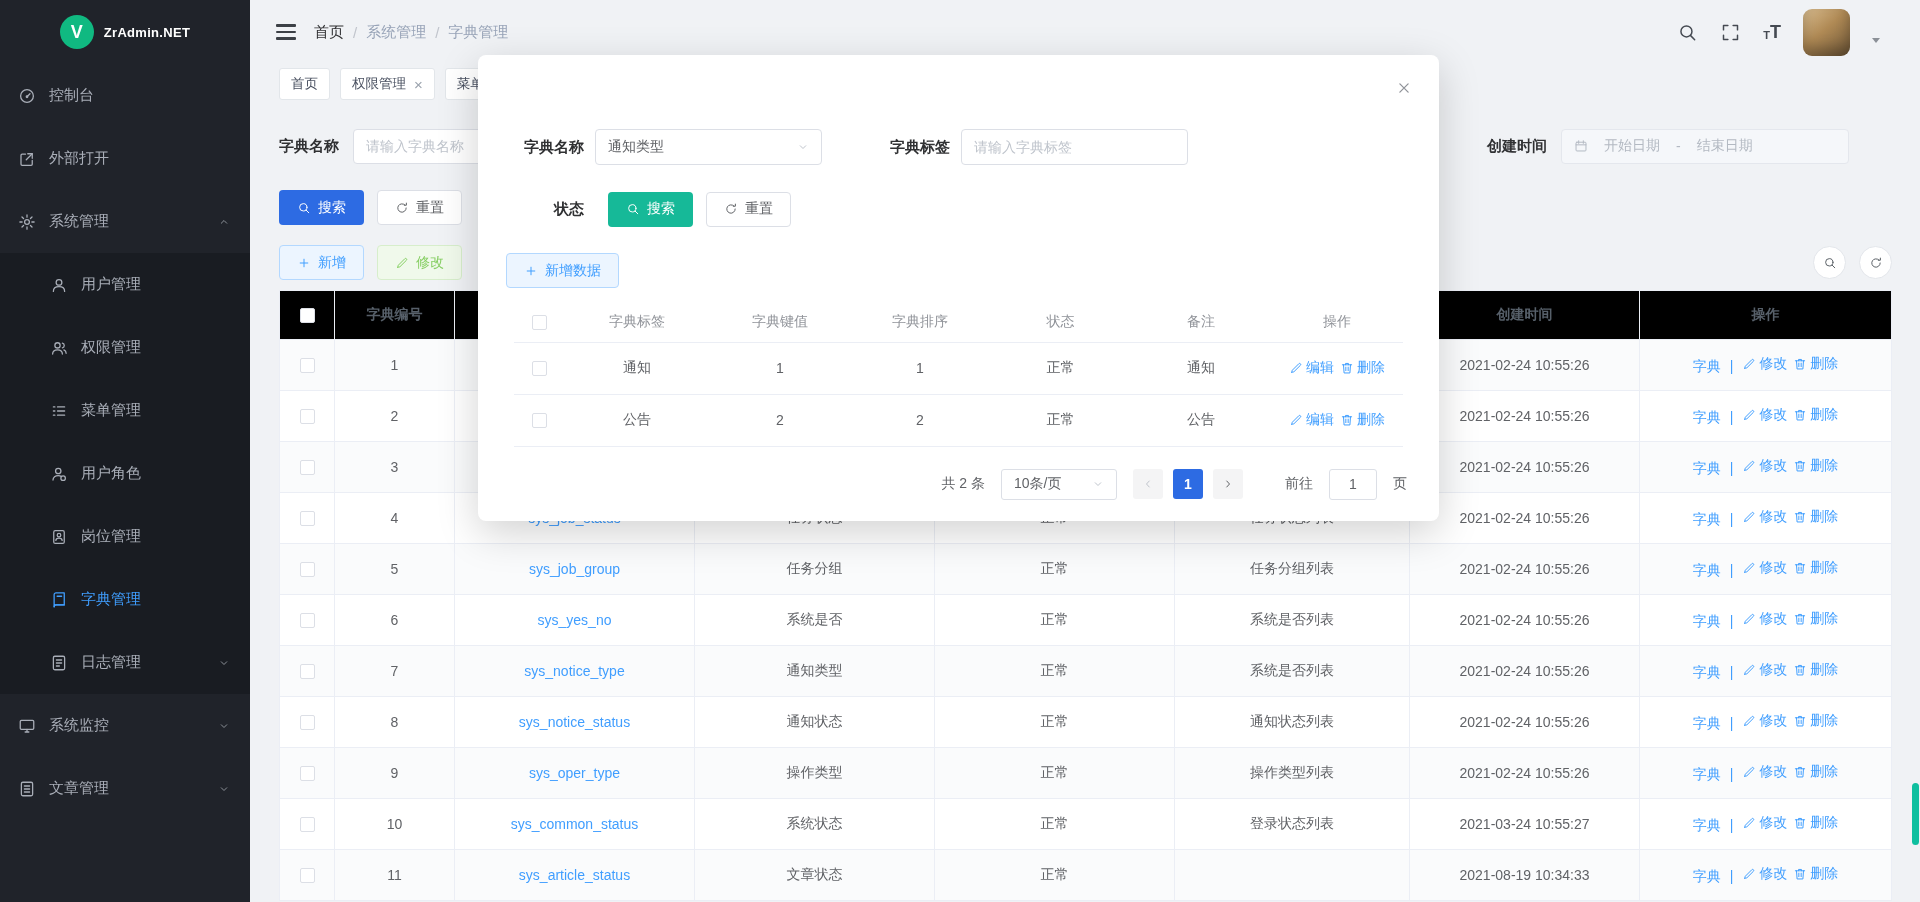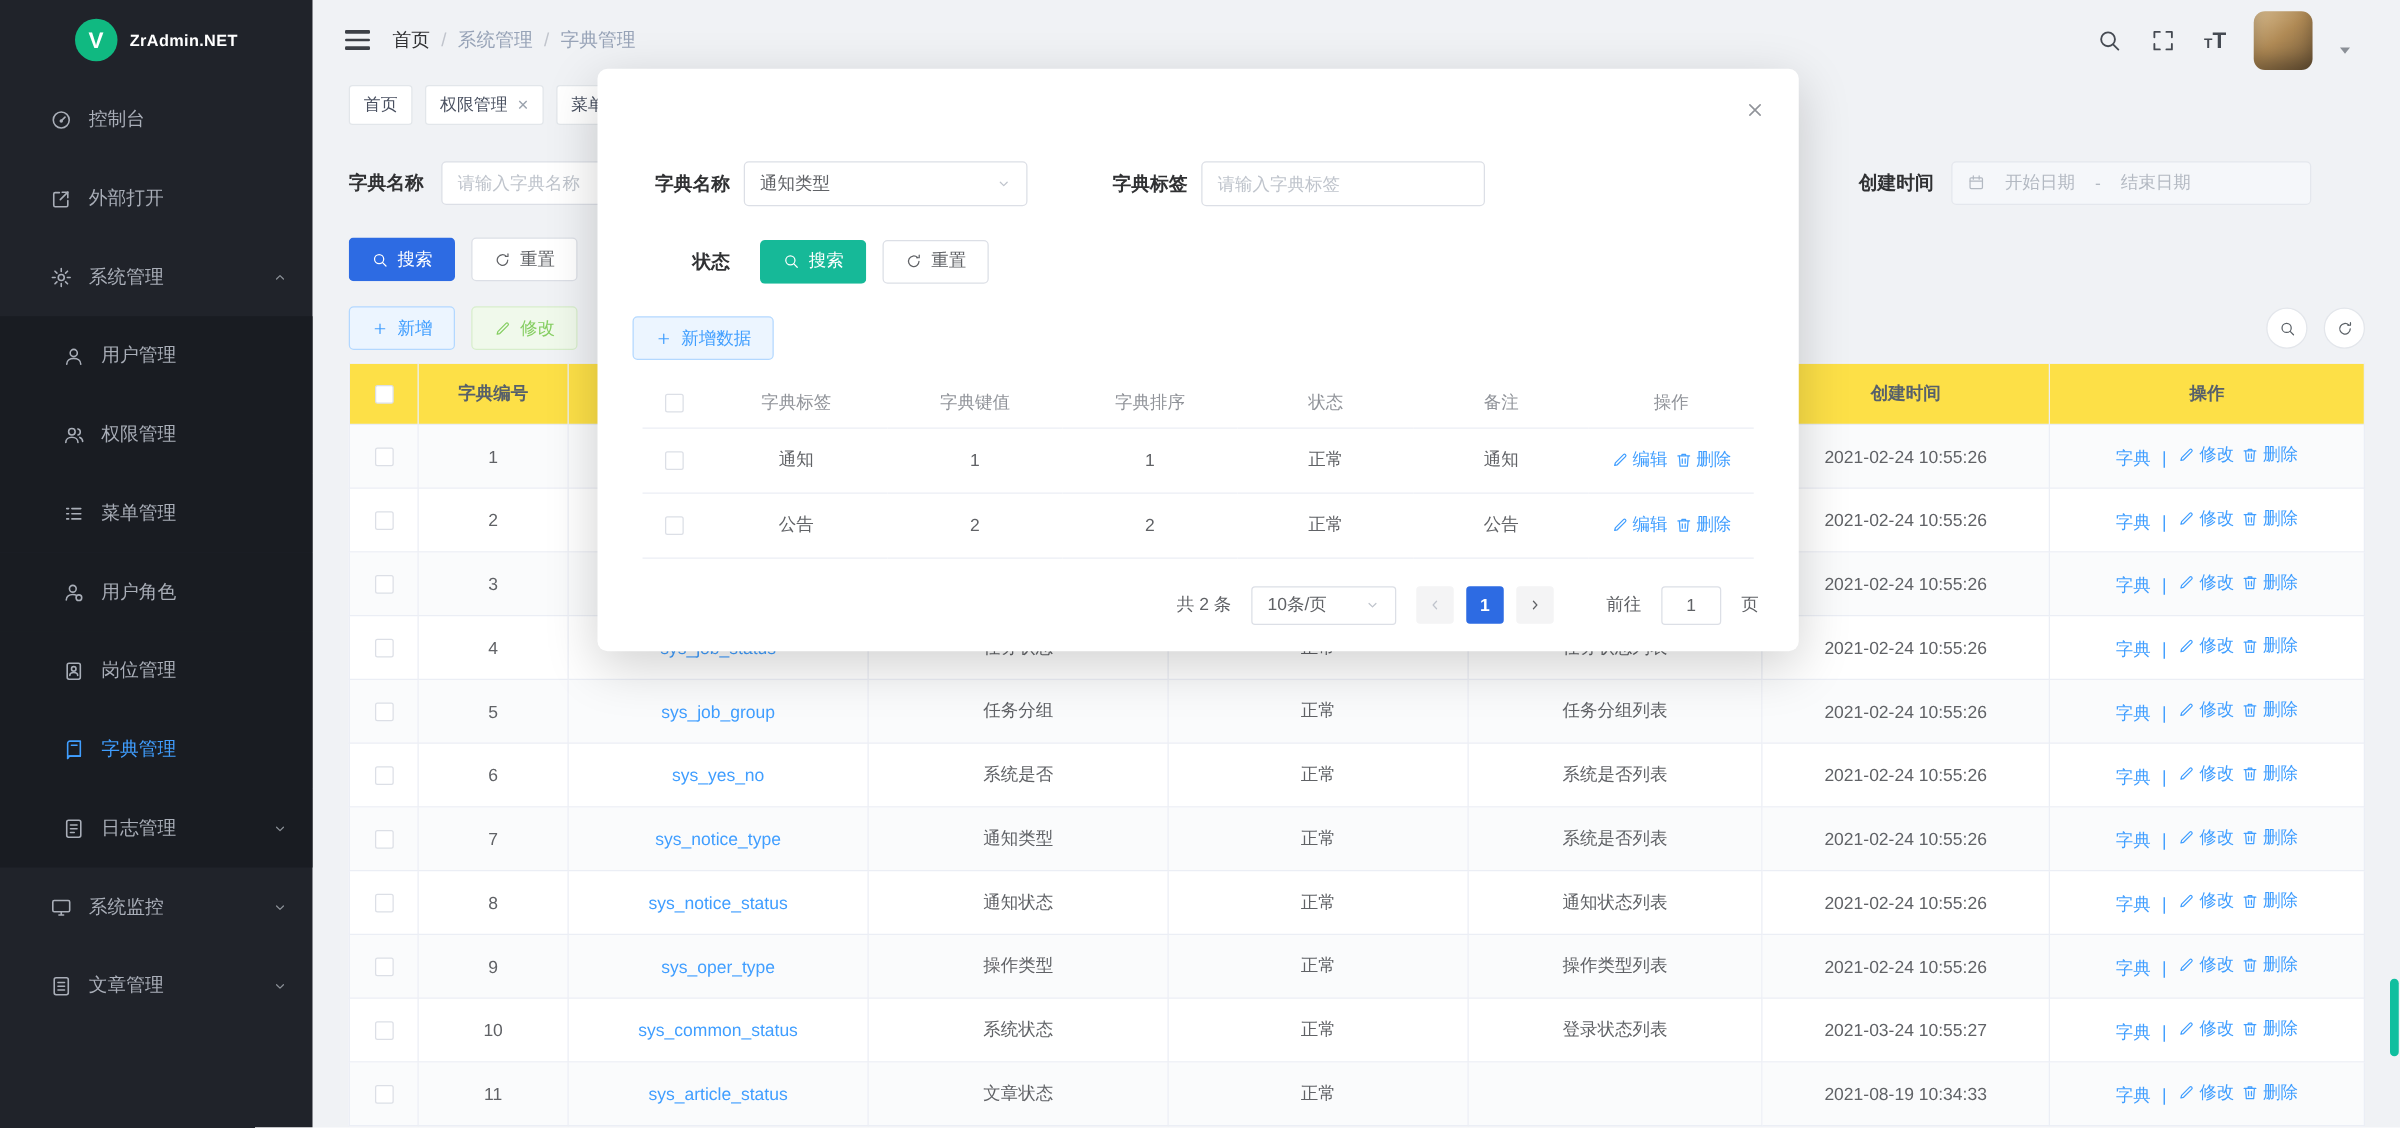--- a/index.html
+++ b/index.html
@@ -5,21 +5,21 @@
 <style>
 *{margin:0;padding:0;box-sizing:border-box}
 html,body{width:1920px;height:902px;overflow:hidden}
 body{font-family:"Liberation Sans","DejaVu Sans",sans-serif;font-size:14px;color:#303133;background:#f0f2f5}
 .app{position:relative;width:1920px;height:902px;overflow:hidden}
 
 .sidebar{position:absolute;left:0;top:0;width:250px;height:100%;background:#20232a;z-index:5}
 .logo{height:64px;display:flex;align-items:center;justify-content:center;gap:10px;cursor:pointer}
 .logo-badge{width:34px;height:34px;border-radius:50%;background:#10b981;color:#fff;display:flex;align-items:center;justify-content:center;font-weight:bold;font-size:18px}
 .logo-text{color:#fff;font-size:13px;font-weight:700;letter-spacing:.3px}
-.s-item{height:63px;display:flex;align-items:center;padding:0 20px 0 40px;color:#a9aeb8;font-size:15px;cursor:pointer;gap:13px}
+.s-item{height:63px;display:flex;align-items:center;padding:0 20px 0 18px;color:#a9aeb8;font-size:15px;cursor:pointer;gap:13px}
 .s-item.sub{padding-left:50px;background:#191c22}
 .s-item.active{color:#409eff}
 .s-arrow{margin-left:auto;color:#8b9097}
 
 .icon{display:inline-flex;line-height:0}
 .icon svg{width:18px;height:18px;fill:none;stroke:currentColor;stroke-width:1.7;stroke-linecap:round;stroke-linejoin:round;display:block}
 .icon.sm svg{width:14px;height:14px}
 .icon.xs svg{width:12px;height:12px;stroke-width:2}
 
 .main{position:absolute;left:250px;top:0;right:0;bottom:0}
@@ -57,21 +57,21 @@
 .btn-default{background:#fff;border-color:#dcdfe6;color:#606266}
 .btn-teal{background:#16b998;color:#fff}
 .btn-plain-blue{background:#ecf5ff;border-color:#b3d8ff;color:#409eff}
 .btn-plain-green{background:#f0f9eb;border-color:#d7eecb;color:#85ce61}
 .btns-row{display:flex;align-items:center;gap:13px;margin-top:26px}
 .toolbar-row{display:flex;align-items:center;gap:13px;margin-top:20px}
 .tb-mini{margin-left:auto;display:flex;align-items:center;gap:13px}
 .mini-btn{width:33px;height:33px;border-radius:50%;background:#fff;border:1px solid #e3e6eb;display:flex;align-items:center;justify-content:center;color:#5a6066;cursor:pointer}
 
 table.table{width:100%;border-collapse:collapse;background:#fff;table-layout:fixed;margin-top:10px}
-.table th{height:49px;background:#fde047;font-weight:700;color:#57606a;font-size:14px;border:1px solid #ebeef5;text-align:center}
+.table th{height:49px;background:#000000;font-weight:700;color:#57606a;font-size:14px;border:1px solid #ebeef5;text-align:center}
 .table td{height:51px;text-align:center;color:#606266;border:1px solid #ebeef5;font-size:14px;overflow:hidden;white-space:nowrap}
 .table tbody tr:nth-child(odd) td{background:#fafbfc}
 a.link{color:#409eff;text-decoration:none;cursor:pointer;display:inline-flex;align-items:center;gap:3px}
 .op-sep{color:#409eff;margin:0 6px}
 .ops a{margin:0 3px}
 .cb{display:inline-block;width:15px;height:15px;border:1px solid #dcdfe6;border-radius:2px;background:#fff;vertical-align:middle;cursor:pointer}
 
 .overlay{position:absolute;inset:0;z-index:20;background:transparent}
 .dialog{position:absolute;left:478px;top:55px;width:961px;height:466px;background:#fff;border-radius:8px;box-shadow:0 12px 42px rgba(0,0,0,.18);z-index:21}
 .dlg-close{position:absolute;top:24px;right:26px;color:#909399;cursor:pointer}

